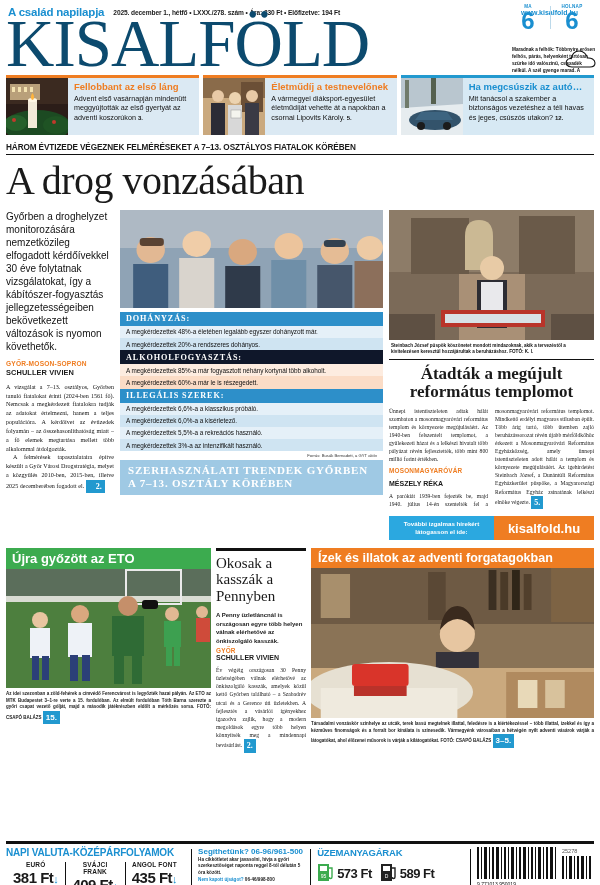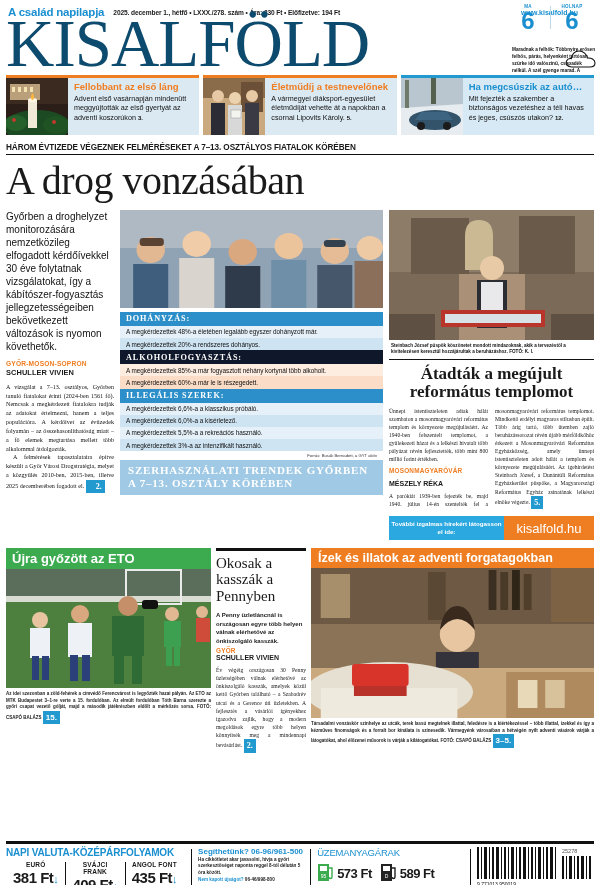--- a/index.html
+++ b/index.html
@@ -91,21 +91,21 @@
   .lead-right{width:205px;flex:0 0 205px;}
   .church-photo{height:130px;background:#6d6257;position:relative;overflow:hidden;}
   .cap{font-size:4.6px;line-height:1.42;color:#111;padding:3px 2px 0 2px;border-bottom:1px solid #111;padding-bottom:3px;font-weight:bold;}
   .church-h{font-family:"Liberation Serif",serif;font-size:17px;line-height:1.08;text-align:center;margin:5px 0 5px 0;}
   .twocol{column-count:2;column-gap:7px;font-family:"Liberation Serif",serif;font-size:5.6px;line-height:1.45;text-align:justify;}
   .twocol p{margin:0 0 3px 0;}
   .byl2{color:#ef7d22;font-family:"Liberation Sans",sans-serif;font-weight:bold;font-size:6.4px;letter-spacing:.2px;margin-top:2px;}
   .byl2n{font-family:"Liberation Sans",sans-serif;font-weight:bold;font-size:7px;margin-bottom:3px;}
   .promo{display:flex;align-items:stretch;margin-top:6px;height:24px;}
   .promo-l{flex:1;background:#2ba8e0;color:#fff;font-size:6.2px;font-weight:bold;display:flex;align-items:center;justify-content:center;text-align:center;line-height:1.35;}
-  .promo-r{width:90px;background:#ef7d22;color:#fff;font-weight:normal;font-size:13px;display:flex;align-items:center;justify-content:center;}
+  .promo-r{width:100px;background:#ef7d22;color:#fff;font-weight:bold;font-size:13px;display:flex;align-items:center;justify-content:center;}
 
   
   .bottom{display:flex;gap:5px;padding:0 6px;margin-top:8px;}
   .b1{width:205px;flex:0 0 205px;}
   .b2{width:90px;flex:0 0 90px;}
   .b3{flex:1;min-width:0;}
   .greenband{background:#3cab4f;color:#fff;font-weight:bold;font-size:13px;padding:3px 6px;position:absolute;left:0;top:0;right:0;z-index:2;}
   .sportphoto{position:relative;height:140px;overflow:hidden;background:#4c7a3e;}
   .sportcap{font-size:4.5px;line-height:1.45;margin-top:3px;text-align:justify;font-weight:bold;}
   .toprule{height:2.5px;background:#111;margin-bottom:4px;}
@@ -126,21 +126,21 @@
   .rates{display:flex;margin-top:3px;}
   .rate{text-align:center;padding:0 7px;position:relative;}
   .rate+.rate:before{content:"";position:absolute;left:0;top:1px;bottom:1px;width:1px;background:#111;}
   .rname{font-size:6.5px;font-weight:bold;letter-spacing:.2px;}
   .rval{font-size:15px;font-weight:bold;letter-spacing:-.5px;margin-top:1px;white-space:nowrap;}
   .arr{color:#1a8fd0;font-size:11px;font-weight:normal;}
   .help-h{font-size:8px;font-weight:bold;}
   .help-h span{color:#1a8fd0;}
   .help-p{font-size:4.6px;line-height:1.45;font-weight:bold;margin-top:1px;}
   .help-p b{color:#1a8fd0;}
-  .fuel-t{color:#1a8fd0;font-weight:normal;font-size:9.5px;letter-spacing:-.2px;}
+  .fuel-t{color:#1a8fd0;font-weight:bold;font-size:9.5px;letter-spacing:-.2px;}
   .fuels{display:flex;gap:8px;margin-top:4px;align-items:center;}
   .fuel{display:flex;align-items:center;gap:3px;}
   .fval{font-size:13px;font-weight:bold;letter-spacing:-.5px;}
   .barcode{display:flex;align-items:flex-start;gap:3px;}
 </style>
 </head>
 <body>
 
 <div class="page">
 
@@ -238,21 +238,21 @@
             <rect x="4" y="2" width="4" height="28" fill="#6f7a6a"></rect>
             <rect x="30" y="0" width="5" height="26" fill="#55604f"></rect>
             <ellipse cx="34" cy="42" rx="26" ry="10" fill="#33536b"></ellipse>
             <path d="M14 42 L20 34 L46 34 L52 42Z" fill="#3d6480"></path>
             <circle cx="20" cy="48" r="4" fill="#1b1b1b"></circle>
               <circle cx="46" cy="48" r="4" fill="#1b1b1b"></circle>
           </svg>
         </div>
         <div class="teaser-text">
           <div class="teaser-h">Ha megcsúszik az autó…</div>
-          <div class="teaser-p"><span>Mit fejezték a szakember a biztonságos vezetéshez a téli havas és jeges, csúszós utakon?</span> <span class="pg">12.</span></div>
+          <div class="teaser-p"><span>Mit tanácsol a szakember a biztonságos vezetéshez a téli havas és jeges, csúszós utakon?</span> <span class="pg">12.</span></div>
         </div>
       </div>
     </div>
   </div>
 
   <div class="lead">
     <div class="kicker">HÁROM ÉVTIZEDE VÉGEZNEK FELMÉRÉSEKET A 7–13. OSZTÁLYOS FIATALOK KÖRÉBEN</div>
     <h1 class="lead-h">A drog vonzásában</h1>
   </div>
 

